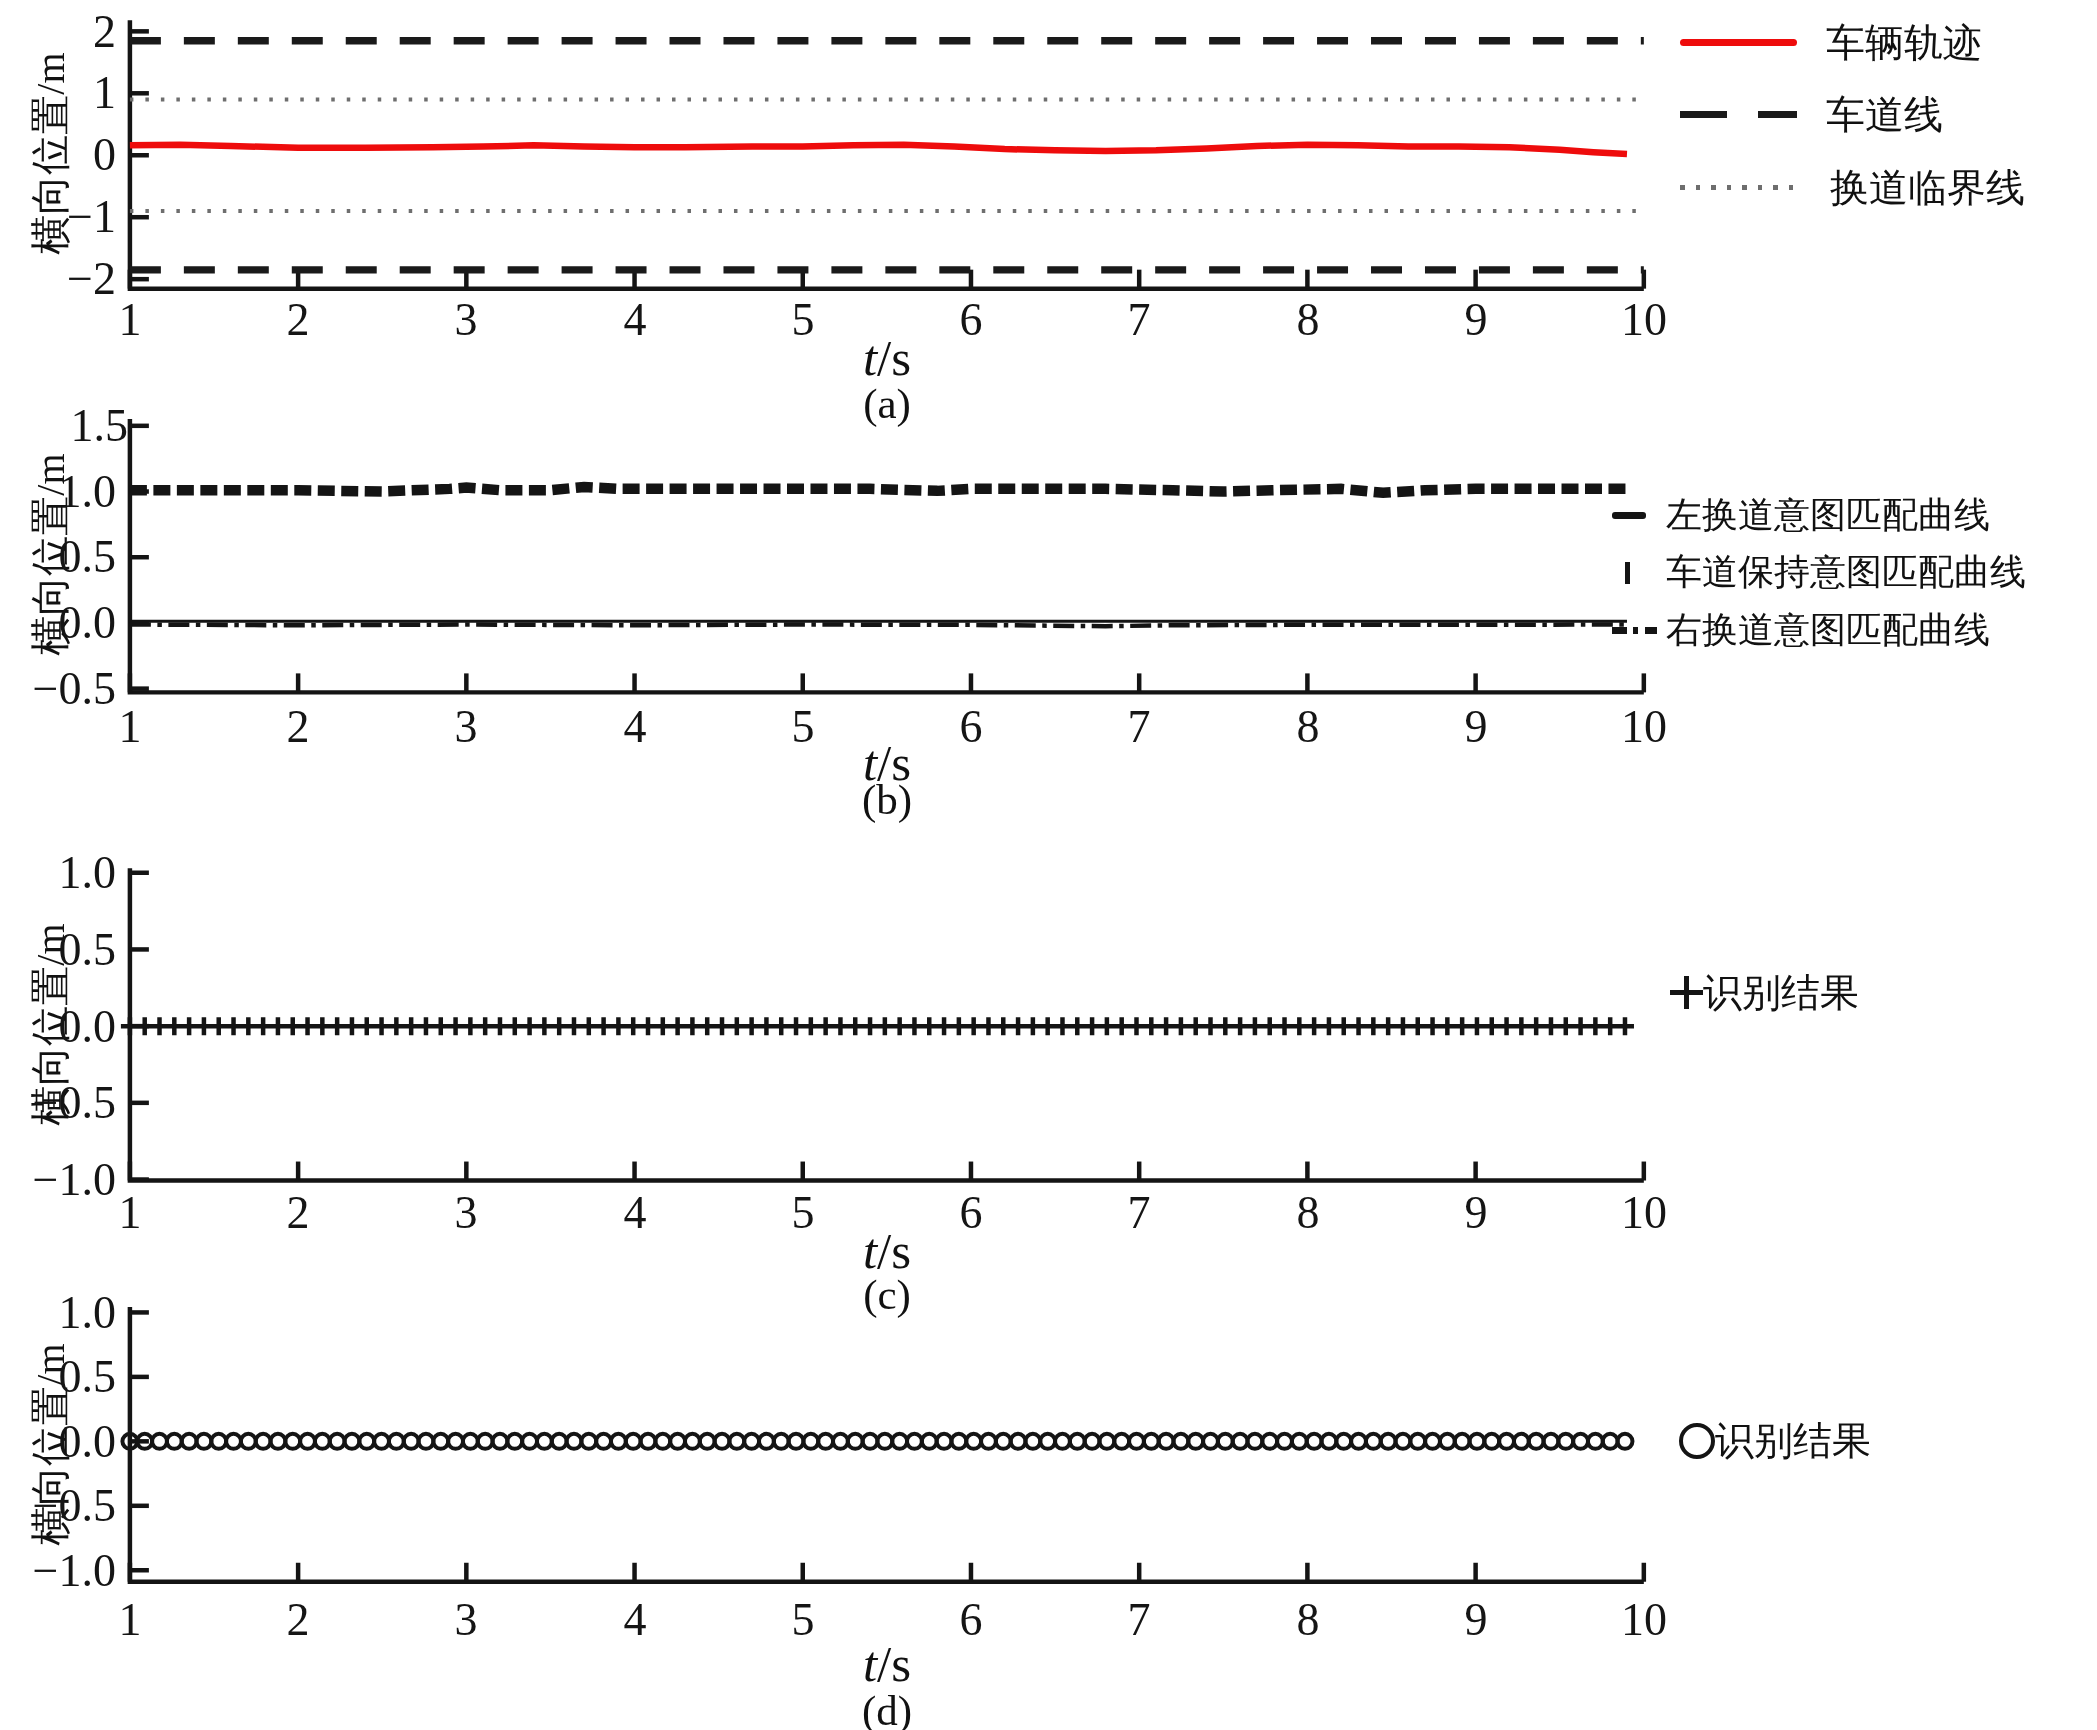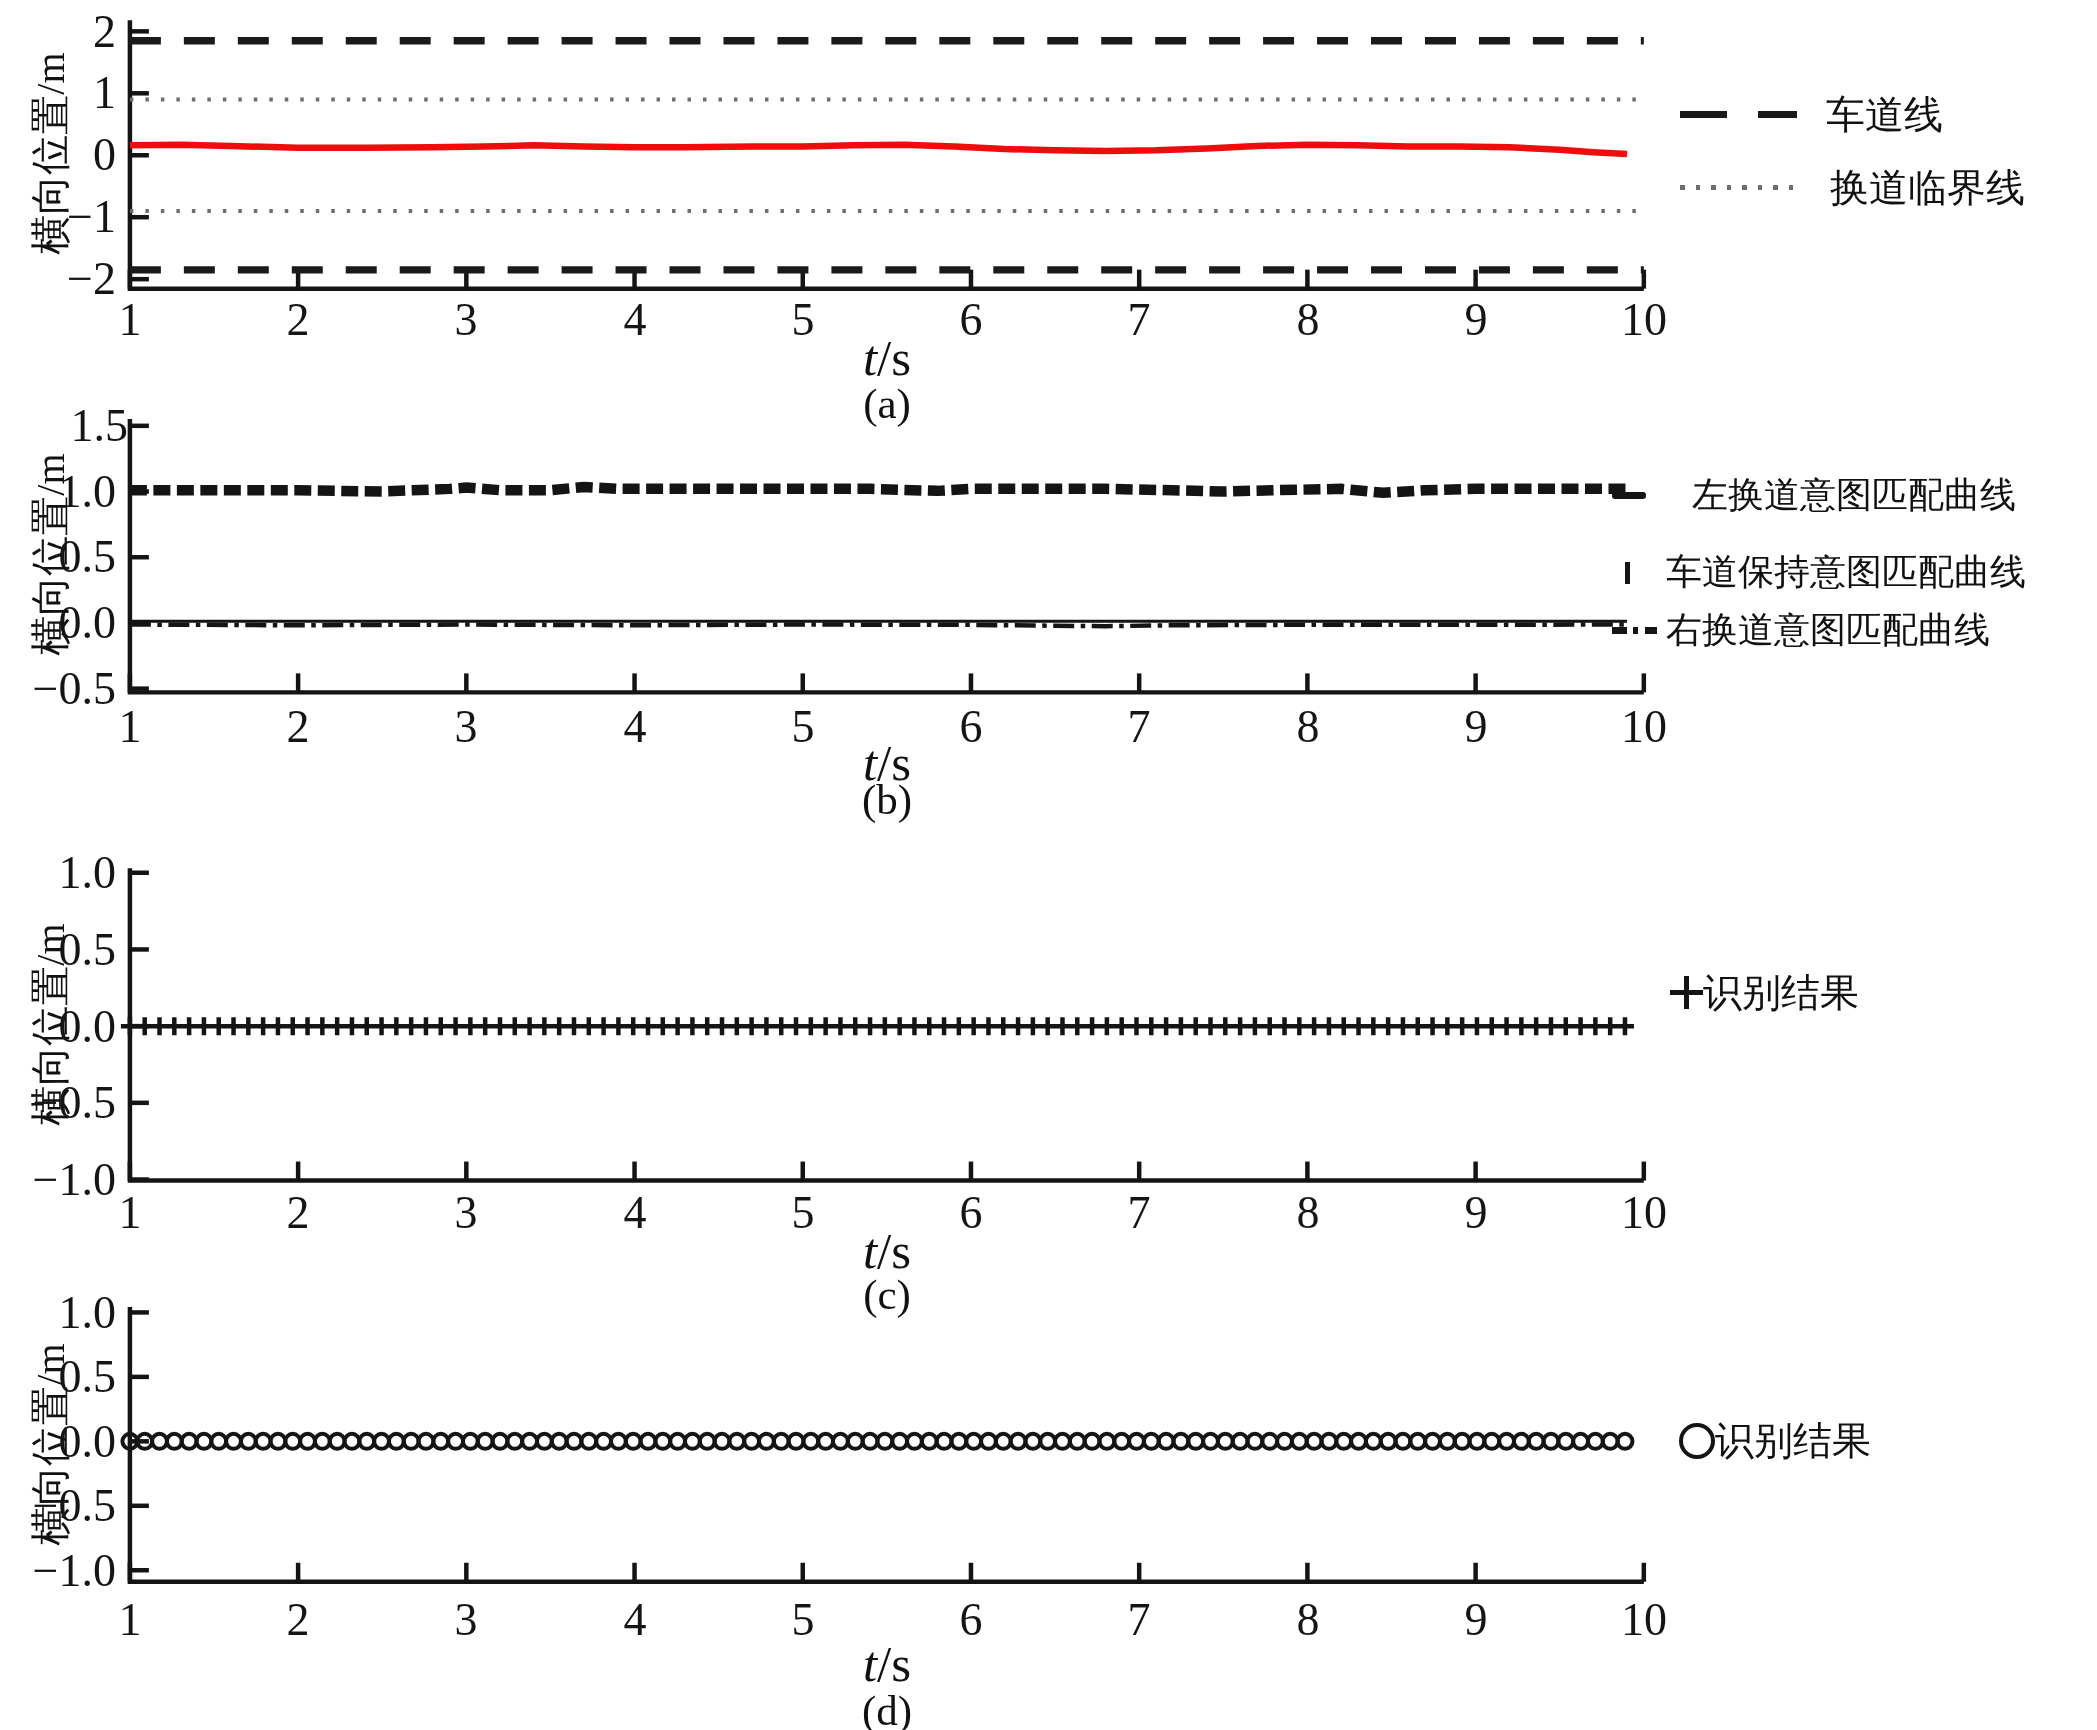--- a/index.html
+++ b/index.html
@@ -228,30 +228,34 @@
   <div class="xlabel" style="left:787px;top:331px;"><span class="var">t</span><span>/s</span></div>
   <div class="xlabel" style="left:787px;top:736px;"><span class="var">t</span><span>/s</span></div>
   <div class="xlabel" style="left:787px;top:1224px;"><span class="var">t</span><span>/s</span></div>
   <div class="xlabel" style="left:787px;top:1637px;"><span class="var">t</span><span>/s</span></div>
 
   <div class="sublabel" style="left:787px;top:376px;">(a)</div>
   <div class="sublabel" style="left:787px;top:772px;">(b)</div>
   <div class="sublabel" style="left:787px;top:1267px;">(c)</div>
   <div class="sublabel" style="left:787px;top:1683px;">(d)</div>
 
+  <div class="legend-row lg-a" style="left:1680px;top:15px;height:55px;">
+    <span class="sw sw-red"></span>
+    <span class="txt">车辆轨迹</span>
+  </div>
   <div class="legend-row lg-a" style="left:1680px;top:87px;height:55px;">
     <span class="sw sw-dash"></span>
     <span class="txt">车道线</span>
   </div>
   <div class="legend-row lg-a" style="left:1680px;top:160px;height:55px;">
     <span class="sw sw-dot"></span>
     <span class="txt">换道临界线</span>
   </div>
 
-  <div class="legend-row lg-b" style="left:1612px;top:468px;height:55px;gap:26px;">
+  <div class="legend-row lg-b" style="left:1612px;top:488px;height:55px;">
     <span class="sw-b">
         <span class="sw-solid-short"></span>
       </span>
     <span class="txt">左换道意图匹配曲线</span>
   </div>
   <div class="legend-row lg-b" style="left:1612px;top:545px;height:55px;">
     <span class="sw-b">
         <span class="sw-vtick"></span>
       </span>
     <span class="txt">车道保持意图匹配曲线</span>

